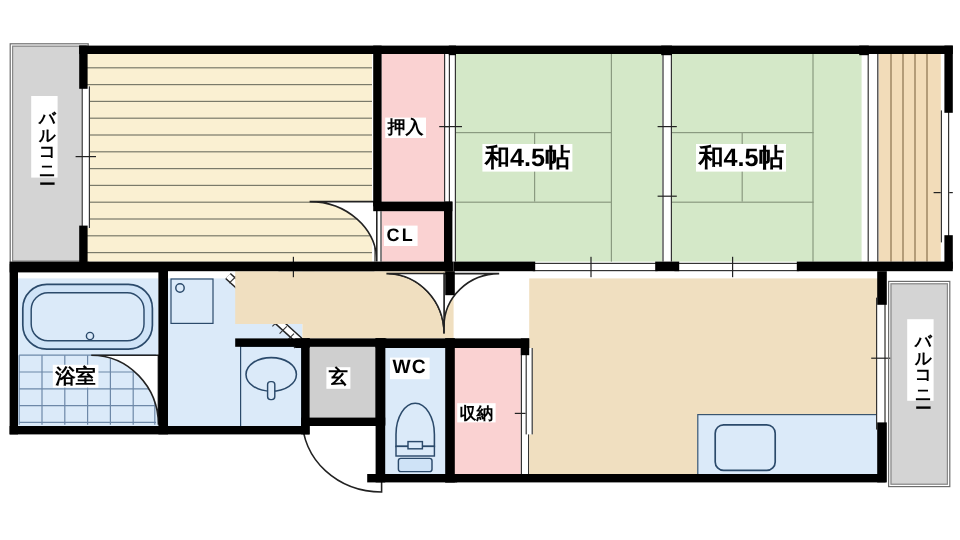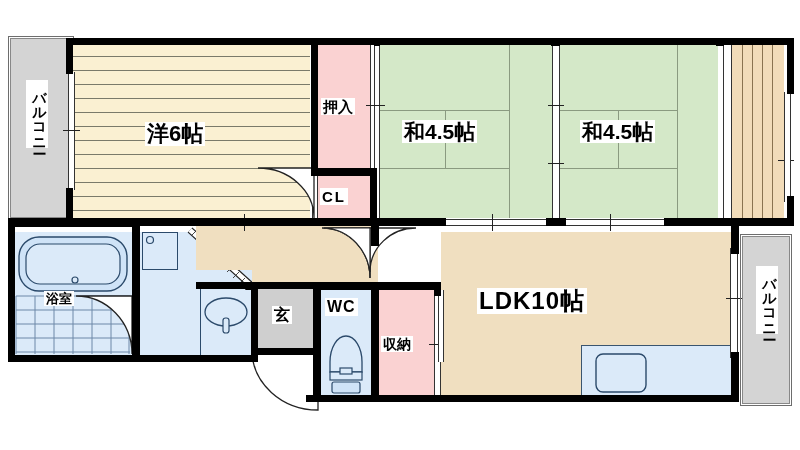--- a/index.html
+++ b/index.html
@@ -60,21 +60,20 @@
   <div class="line" style="left:72px;top:98px;width:238px;height:1.2px;"></div>
   <div class="line" style="left:72px;top:112px;width:238px;height:1.2px;"></div>
   <div class="line" style="left:72px;top:126px;width:238px;height:1.2px;"></div>
   <div class="line" style="left:72px;top:140px;width:238px;height:1.2px;"></div>
   <div class="line" style="left:72px;top:154px;width:238px;height:1.2px;"></div>
   <div class="line" style="left:72px;top:168px;width:238px;height:1.2px;"></div>
   <div class="line" style="left:72px;top:182px;width:238px;height:1.2px;"></div>
   <div class="line" style="left:72px;top:196px;width:238px;height:1.2px;"></div>
   <div class="line" style="left:72px;top:210px;width:238px;height:1.2px;"></div>
 
-  <div class="lbl" style="left:145px;top:122px;font-size:22px;">洋6帖</div>
 
   <div class="slideV" style="left:68px;top:72px;width:7px;height:118px;"></div>
   <div class="slidemarkH" style="left:63px;top:130px;width:17px;"></div>
 
   <div class="fill closet" style="left:318px;top:44px;width:52px;height:124px;"></div>
   <div class="lbl" style="left:321px;top:98px;font-size:15px;">押入</div>
   <div class="slideV" style="left:370px;top:44px;width:6px;height:124px;"></div>
   <div class="slidemarkH" style="left:366px;top:105px;width:15px;"></div>
 
   <div class="fill closet" style="left:318px;top:176px;width:52px;height:42px;"></div>
@@ -138,21 +137,21 @@
       <line x1="57" y1="0" x2="57" y2="58"></line>
       <line x1="76" y1="0" x2="76" y2="58"></line>
       <line x1="95" y1="0" x2="95" y2="58"></line>
       <line x1="113" y1="0" x2="113" y2="58"></line>
     </g>
   </svg>
 
   <svg class="abs" style="left:76px;top:296px;width:56px;height:58px;">
     <path d="M56,58 L56,0 L0,0 A56,58 0 0 1 56,58 Z" fill="#ffffff" stroke="#222" stroke-width="1.3"></path>
   </svg>
-  <div class="lbl" style="left:44px;top:291px;font-size:13px;">浴室</div>
+  <div class="lbl" style="left:44px;top:304px;font-size:17px;">浴室</div>
 
   <div class="fill water" style="left:140px;top:232px;width:112px;height:124px;"></div>
 
   <div class="abs" style="left:142px;top:232px;width:36px;height:38px;background:#dbeaf9;border:1.2px solid #2b4a6b;"></div>
   <svg class="abs" style="left:145px;top:235px;width:10px;height:10px;">
     <circle cx="5" cy="5" r="3.5" fill="none" stroke="#2b4a6b" stroke-width="1.2"></circle>
   </svg>
 
   <div class="abs" style="left:200px;top:288px;width:52px;height:68px;background:#dbeaf9;border:1.2px solid #2b4a6b;"></div>
   <svg class="abs" style="left:203px;top:294px;width:46px;height:46px;">
@@ -207,21 +206,20 @@
   <svg class="abs" style="left:322px;top:226px;width:48px;height:52px;">
     <path d="M48,52 L48,2 L2,2 A48,50 0 0 1 48,52 Z" fill="#ffffff" stroke="#222" stroke-width="1.2"></path>
   </svg>
 
   <div class="fill closet" style="left:378px;top:290px;width:56px;height:108px;"></div>
   <div class="lbl" style="left:381px;top:336px;font-size:14px;">収納</div>
   <div class="slideV" style="left:434px;top:290px;width:7px;height:108px;"></div>
   <div class="slidemarkH" style="left:429px;top:344px;width:17px;"></div>
 
   <div class="fill ldk" style="left:441px;top:232px;width:297px;height:166px;"></div>
-  <div class="lbl" style="left:477px;top:288px;font-size:24px;letter-spacing:1px;">LDK10帖</div>
 
   <div class="abs" style="left:581px;top:345px;width:152px;height:53px;background:#dbeaf9;border:1.2px solid #3a556f;"></div>
   <svg class="abs" style="left:595px;top:353px;width:52px;height:40px;">
     <rect x="1" y="1" width="50" height="38" rx="7" ry="7" fill="#dbeaf9" stroke="#2b4a6b" stroke-width="1.4"></rect>
   </svg>
 
   <div class="slide" style="left:444px;top:219px;width:104px;height:7px;"></div>
   <div class="slidemarkV" style="left:492px;top:214px;height:17px;"></div>
   <div class="slide" style="left:562px;top:219px;width:104px;height:7px;"></div>
   <div class="slidemarkV" style="left:610px;top:214px;height:17px;"></div>

